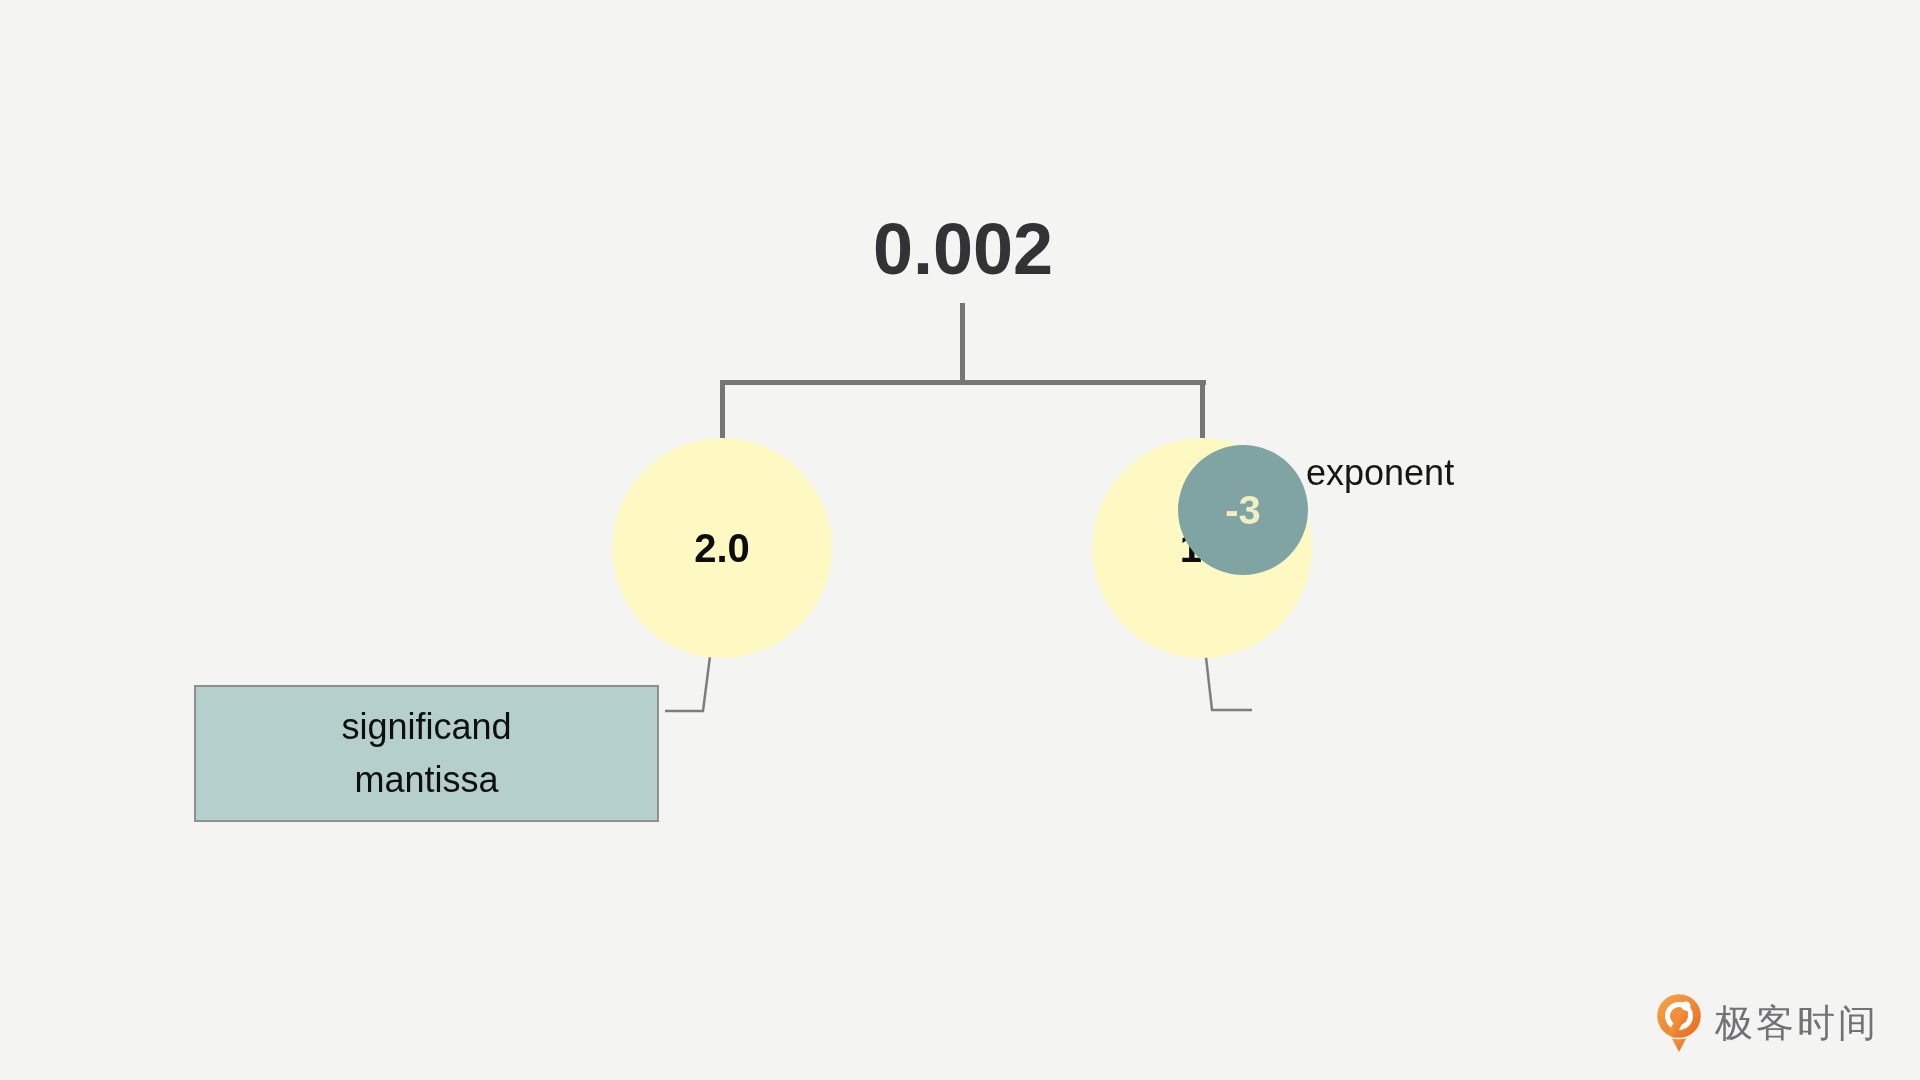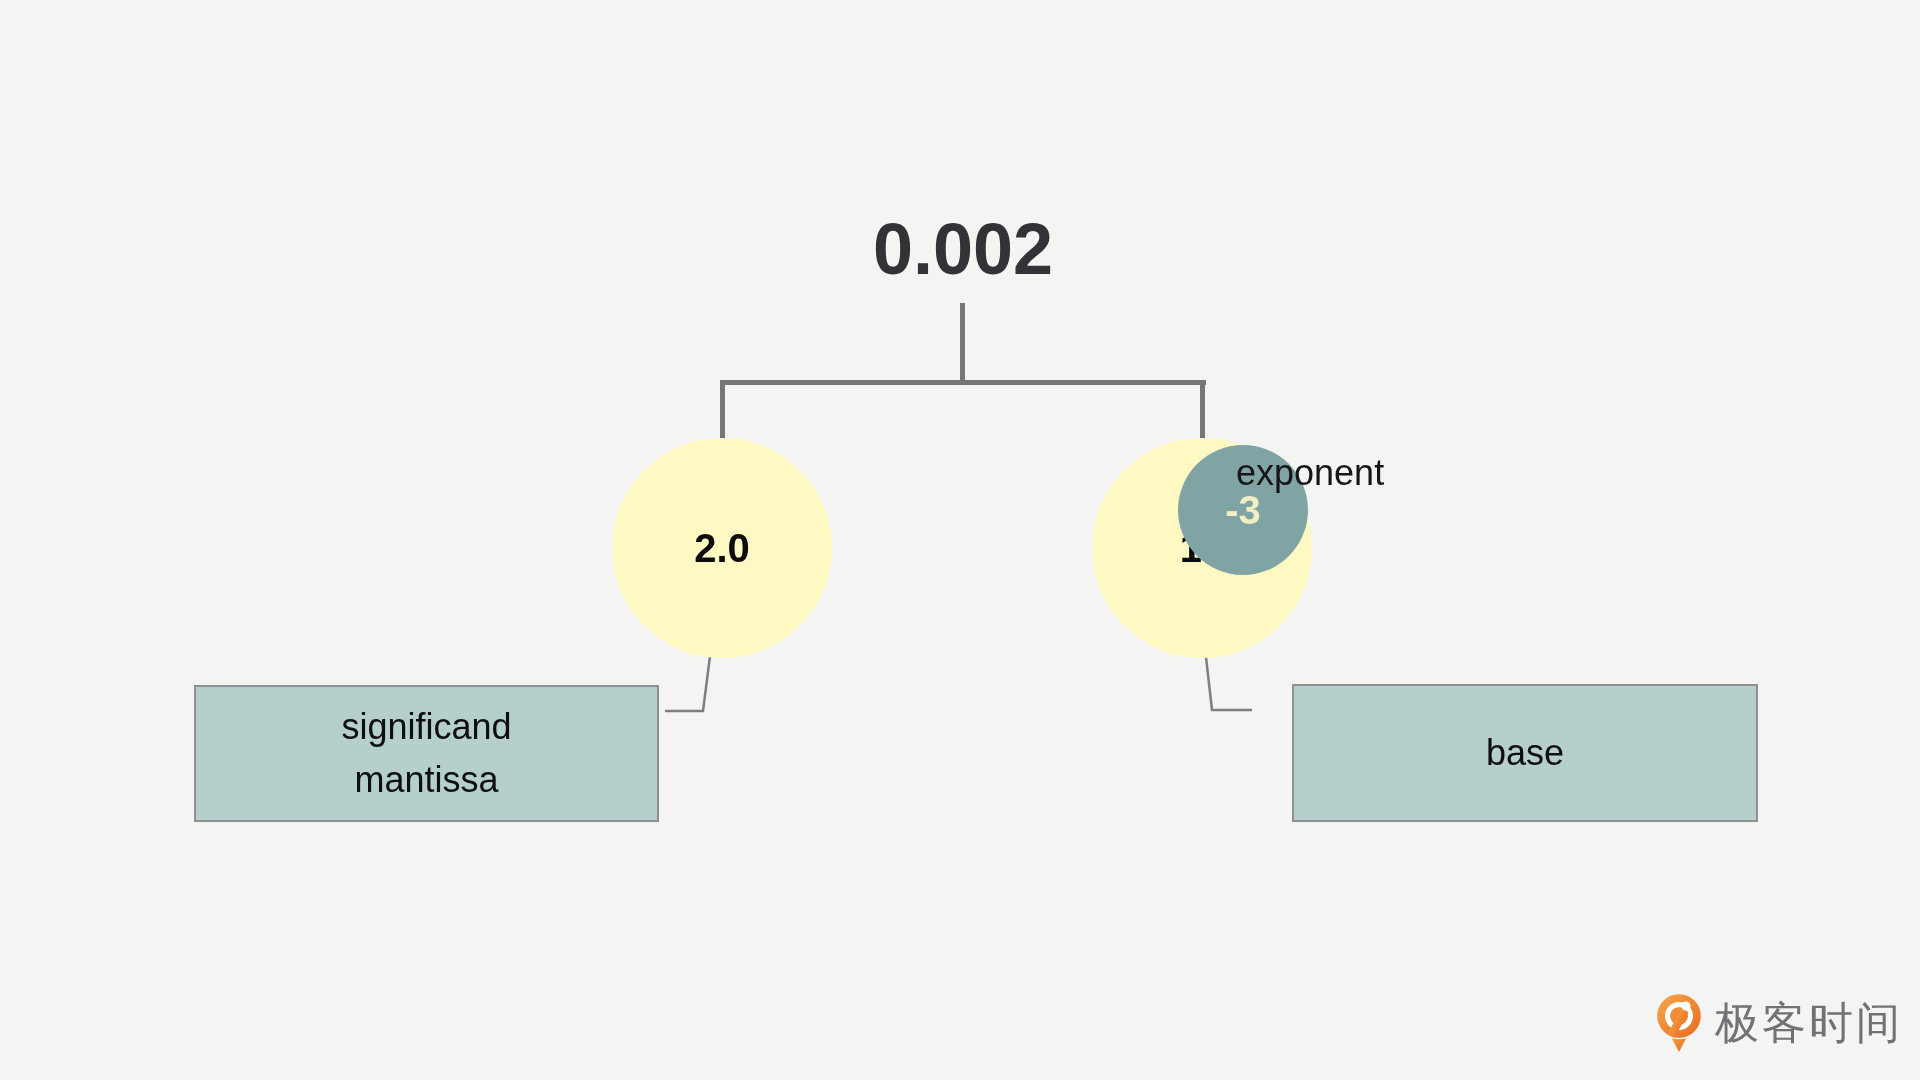--- a/index.html
+++ b/index.html
@@ -38,21 +38,21 @@
 
   .exponent-circle {
     position: absolute; left: 1178px; top: 445px;
     width: 130px; height: 130px; border-radius: 50%;
     background: #80a4a4;
     display: flex; align-items: center; justify-content: center;
     font-size: 40px; font-weight: bold; color: #f1eec3;
   }
 
   .exponent-label {
-    position: absolute; left: 1236px; top: 452px;
+    position: absolute; left: 1306px; top: 452px;
     font-size: 36px; color: #161616; white-space: nowrap;
   }
 
   
   .leaders { position: absolute; left: 0; top: 0; pointer-events: none; }
 
   
   .label-box {
     position: absolute; box-sizing: border-box;
     background: #b4cfcc; border: 2px solid #909090;
@@ -63,21 +63,21 @@
   }
   .box-left  { left: 162px;  top: 685px; width: 465px; height: 137px; margin-left: 32px; }
   .box-right { left: 1292px; top: 684px; width: 466px; height: 138px; }
 
   
   .brand {
     position: absolute; left: 1654px; top: 993px;
     display: flex; align-items: center; gap: 11px;
   }
   .brand-text {
-    font-size: 44px; color: #727176; letter-spacing: 3px;
+    font-size: 38px; color: #727176; letter-spacing: 3px;
     white-space: nowrap;
     text-align: center;
   }
 </style>
 </head>
 <body>
 
 <div class="stage">
 
   <div class="root-value">0.002</div>
@@ -104,23 +104,20 @@
     <span>-3</span>
   </div>
 
   <div class="exponent-label">exponent</div>
 
   <div class="label-box box-left">
     <span>significand</span>
     <span>mantissa</span>
   </div>
 
-  <div class="label-box box-right">
-    <span>base</span>
-  </div>
 
   <div class="brand">
     <svg width="50" height="60" viewBox="0 0 50 60">
       <defs>
         <linearGradient id="lg-orange" x1="0" y1="0" x2="1" y2="1">
           <stop offset="0" stop-color="#f7a94c"></stop>
           <stop offset="1" stop-color="#e8691f"></stop>
         </linearGradient>
       </defs>
       <path d="M15 40 L25 59 L35 40 Z" fill="url(#lg-orange)"></path>

